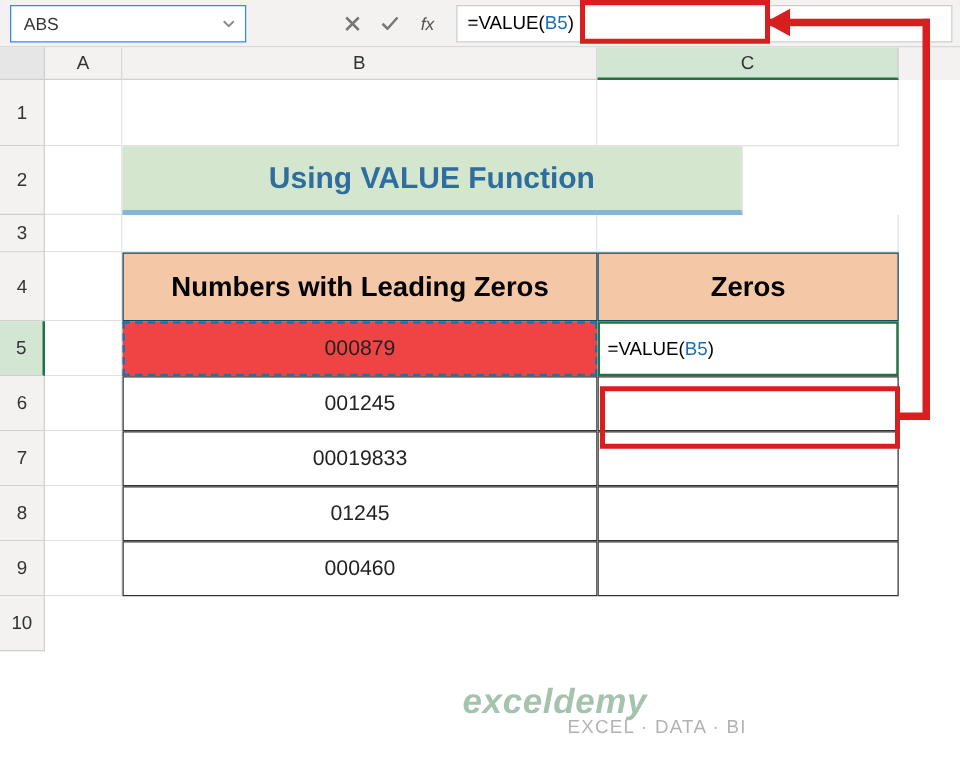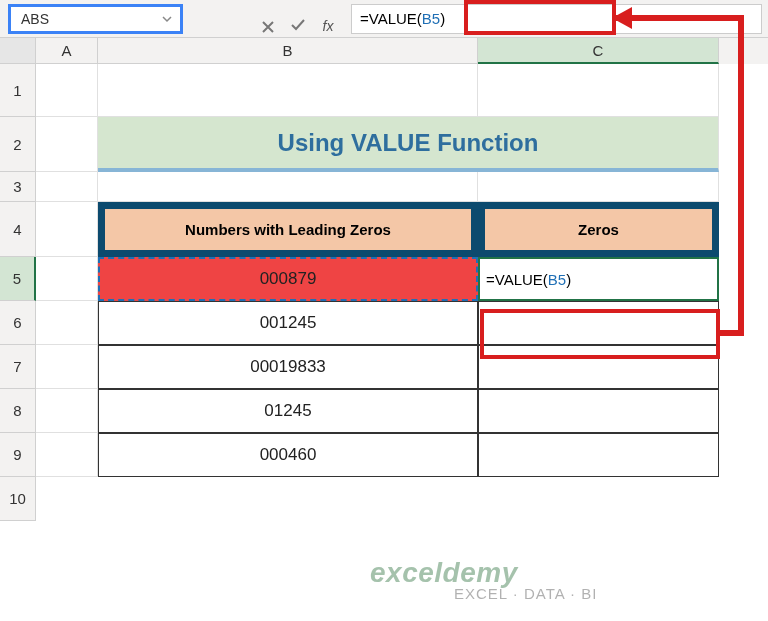--- a/index.html
+++ b/index.html
@@ -1,23 +1,23 @@
 <!DOCTYPE html>
 <html><head>
 <meta charset="utf-8">
 <style>
 * { margin: 0; padding: 0; box-sizing: border-box; font-family: 'Segoe UI', Arial, sans-serif; }
 body { background: #fff; width: 768px; height: 621px; overflow: hidden; position: relative; }
 
 .formula-bar { display: flex; align-items: center; height: 38px; background: #f3f2f1; border-bottom: 1px solid #d0d0d0; }
-.name-box { width: 175px; height: 30px; background: #fff; border: 3px solid #3b82f6; margin-left: 8px; display: flex; align-items: center; padding: 0 6px 0 10px; font-size: 14px; color: #333; }
+.name-box { width: 189px; height: 30px; background: #fff; border: 1px solid #3b82f6; margin-left: 8px; display: flex; align-items: center; padding: 0 6px 0 10px; font-size: 14px; color: #333; }
 .name-box-text { flex: 1; }
 .name-box-drop { width: 14px; display: flex; align-items: center; justify-content: center; color: #888; }
 .fb-gap { width: 70px; }
-.fb-btn { width: 30px; height: 30px; display: flex; align-items: flex-end; justify-content: center; color: #666; font-size: 16px; }
+.fb-btn { width: 30px; height: 30px; display: flex; align-items: center; justify-content: center; color: #666; font-size: 16px; }
 .fb-btn.cancel { color: #777; }
 .fb-btn.confirm { color: #777; }
 .fx { font-style: italic; font-size: 14px; color: #555; }
 .formula-input { flex: 1; height: 30px; background: #fff; border: 1px solid #ccc; margin: 0 6px 0 8px; display: flex; align-items: center; padding: 0 8px; font-size: 15px; color: #000; position: relative; }
 
 .col-headers { display: flex; height: 26px; background: #f3f2f1; }
 .corner { width: 36px; border-right: 1px solid #d0d0d0; border-bottom: 1px solid #d0d0d0; background: #e6e6e6; }
 .col-h { border-right: 1px solid #d0d0d0; border-bottom: 1px solid #d0d0d0; display: flex; align-items: center; justify-content: center; font-size: 15px; color: #333; background: #f3f2f1; }
 .col-h.active { background: #d3e5d3; border-bottom: 2px solid #217346; }
 
@@ -36,40 +36,40 @@
 .cell.r1 { height: 53px; }
 .cell.r2 { height: 55px; }
 .cell.r3 { height: 30px; }
 .cell.r4 { height: 55px; }
 
 .col-A { width: 62px; }
 .col-B { width: 380px; }
 .col-C { width: 241px; }
 
 .title-merged { background: #d5e6cf; color: #2e6e9e; font-weight: bold; font-size: 24px; justify-content: center; border-bottom: 4px solid #87b5d6; }
-.header-cell { background: #f4c7a7; color: #000; font-weight: bold; font-size: 15px; border: 7px solid #0c4a6e; }
+.header-cell { background: #f4c7a7; color: #000; font-weight: bold; font-size: 22px; border: 1px solid #0c4a6e; }
 .data-cell { border: 1px solid #333; font-size: 17px; }
 .data-cell.empty { border: 1px solid #333; }
 .ref-cell { background: #ef4444; border: 2px dashed #1f6fb5; }
 .active-cell { border: 2px solid #217346; font-size: 15px; justify-content: flex-start; padding-left: 6px; position: relative; }
 
 .formula-text { color: #000; }
 .formula-ref { color: #1f6fb5; }
 
 .redbox { position: absolute; border: 4px solid #d81e1e; pointer-events: none; z-index: 50; }
 .redbox.fb { top: 0; left: 464px; width: 152px; height: 35px; }
 .redbox.cell5 { top: 309px; left: 480px; width: 240px; height: 50px; }
 
 .arrow-line { position: absolute; background: #d81e1e; z-index: 40; }
 .arrow-v { width: 6px; }
 .arrow-h { height: 6px; }
 .arrow-head { position: absolute; width: 0; height: 0; z-index: 45; }
 
 .watermark { position: absolute; left: 370px; top: 545px; opacity: 0.45; z-index: 60; pointer-events: none; }
-.wm1 { font-size: 28px; font-weight: bold; font-style: italic; color: #3a7a4a; letter-spacing: 0.5px; margin-top: 12px; }
+.wm1 { font-size: 28px; font-weight: bold; font-style: italic; color: #3a7a4a; letter-spacing: 0.5px; }
 .wm2 { font-size: 15px; color: #555; letter-spacing: 1px; margin-top: -4px; padding-left: 84px; }
 
 svg.chev { width: 10px; height: 10px; }
 svg.xmark { width: 14px; height: 14px; }
 svg.check { width: 18px; height: 18px; }
 </style>
 </head>
 <body>
 
 <div class="formula-bar">
@@ -123,21 +123,21 @@
     <div class="row-h">10</div>
   </div>
   <div class="cells">
     <div class="row">
       <div class="cell col-A r1"></div>
       <div class="cell col-B r1"></div>
       <div class="cell col-C r1"></div>
     </div>
     <div class="row">
       <div class="cell col-A r2"></div>
-      <div class="cell title-merged r2" style="width:621px">Using VALUE Function</div>
+      <div class="cell title-merged r2" style="width:496px">Using VALUE Function</div>
     </div>
     <div class="row">
       <div class="cell col-A r3"></div>
       <div class="cell col-B r3"></div>
       <div class="cell col-C r3"></div>
     </div>
     <div class="row">
       <div class="cell col-A r4"></div>
       <div class="cell col-B r4 header-cell">Numbers with Leading Zeros</div>
       <div class="cell col-C r4 header-cell">Zeros</div>

